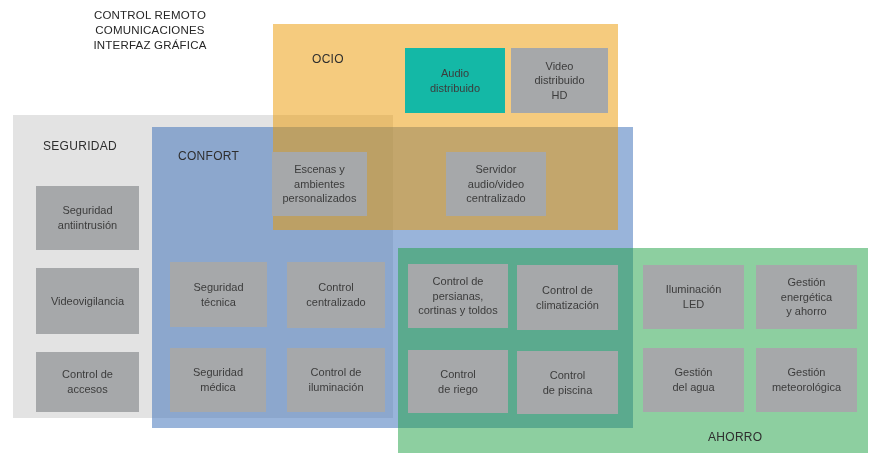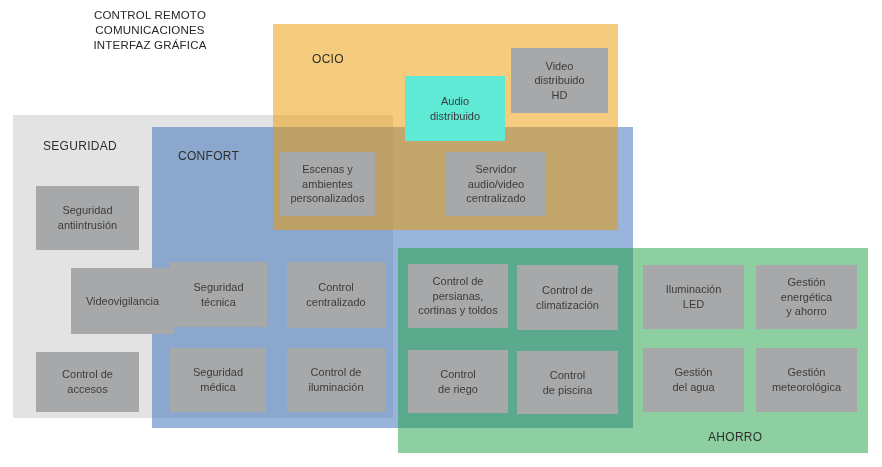--- a/index.html
+++ b/index.html
@@ -72,33 +72,33 @@
   </div>
 
   <div class="region region-ahorro" style="background: rgba(31, 161, 69, 0.51);">
     <span class="region-label">AHORRO</span>
   </div>
 
   <div class="boxes-layer">
       <div class="box" style="left: 36px; top: 186px; width: 103px; height: 64px; background: rgb(166, 168, 170); color: rgb(60, 60, 60);">
         <div>Seguridad<br>antiintrusión</div>
       </div>
-      <div class="box" style="left: 36px; top: 268px; width: 103px; height: 66px; background: rgb(166, 168, 170); color: rgb(60, 60, 60); margin-left: 35px;">
+      <div class="box" style="left: 36px; top: 268px; width: 103px; height: 66px; background: rgb(166, 168, 170); color: rgb(60, 60, 60);">
         <div>Videovigilancia</div>
       </div>
       <div class="box" style="left: 36px; top: 352px; width: 103px; height: 60px; background: rgb(166, 168, 170); color: rgb(60, 60, 60);">
         <div>Control de<br>accesos</div>
       </div>
-      <div class="box" style="left: 405px; top: 48px; width: 100px; height: 65px; background: #5eead4; color: rgb(60, 60, 60); margin-top: 28px;">
+      <div class="box" style="left: 405px; top: 48px; width: 100px; height: 65px; background: #14b8a6; color: rgb(60, 60, 60);">
         <div>Audio<br>distribuido</div>
       </div>
       <div class="box" style="left: 511px; top: 48px; width: 97px; height: 65px; background: rgb(166, 168, 170); color: rgb(60, 60, 60);">
         <div>Video<br>distribuido<br>HD</div>
       </div>
-      <div class="box" style="left: 280px; top: 152px; width: 95px; height: 64px; background: rgb(166, 168, 170); color: rgb(60, 60, 60);">
+      <div class="box" style="left: 272px; top: 152px; width: 95px; height: 64px; background: rgb(166, 168, 170); color: rgb(60, 60, 60);">
         <div>Escenas y<br>ambientes<br>personalizados</div>
       </div>
       <div class="box" style="left: 403px; top: 152px; width: 100px; height: 64px; background: rgb(166, 168, 170); color: rgb(60, 60, 60); margin-left: 43px;">
         <div>Servidor<br>audio/video<br>centralizado</div>
       </div>
       <div class="box" style="left: 170px; top: 262px; width: 97px; height: 65px; background: rgb(166, 168, 170); color: rgb(60, 60, 60);">
         <div>Seguridad<br>técnica</div>
       </div>
       <div class="box" style="left: 287px; top: 262px; width: 98px; height: 66px; background: rgb(166, 168, 170); color: rgb(60, 60, 60);">
         <div>Control<br>centralizado</div>

